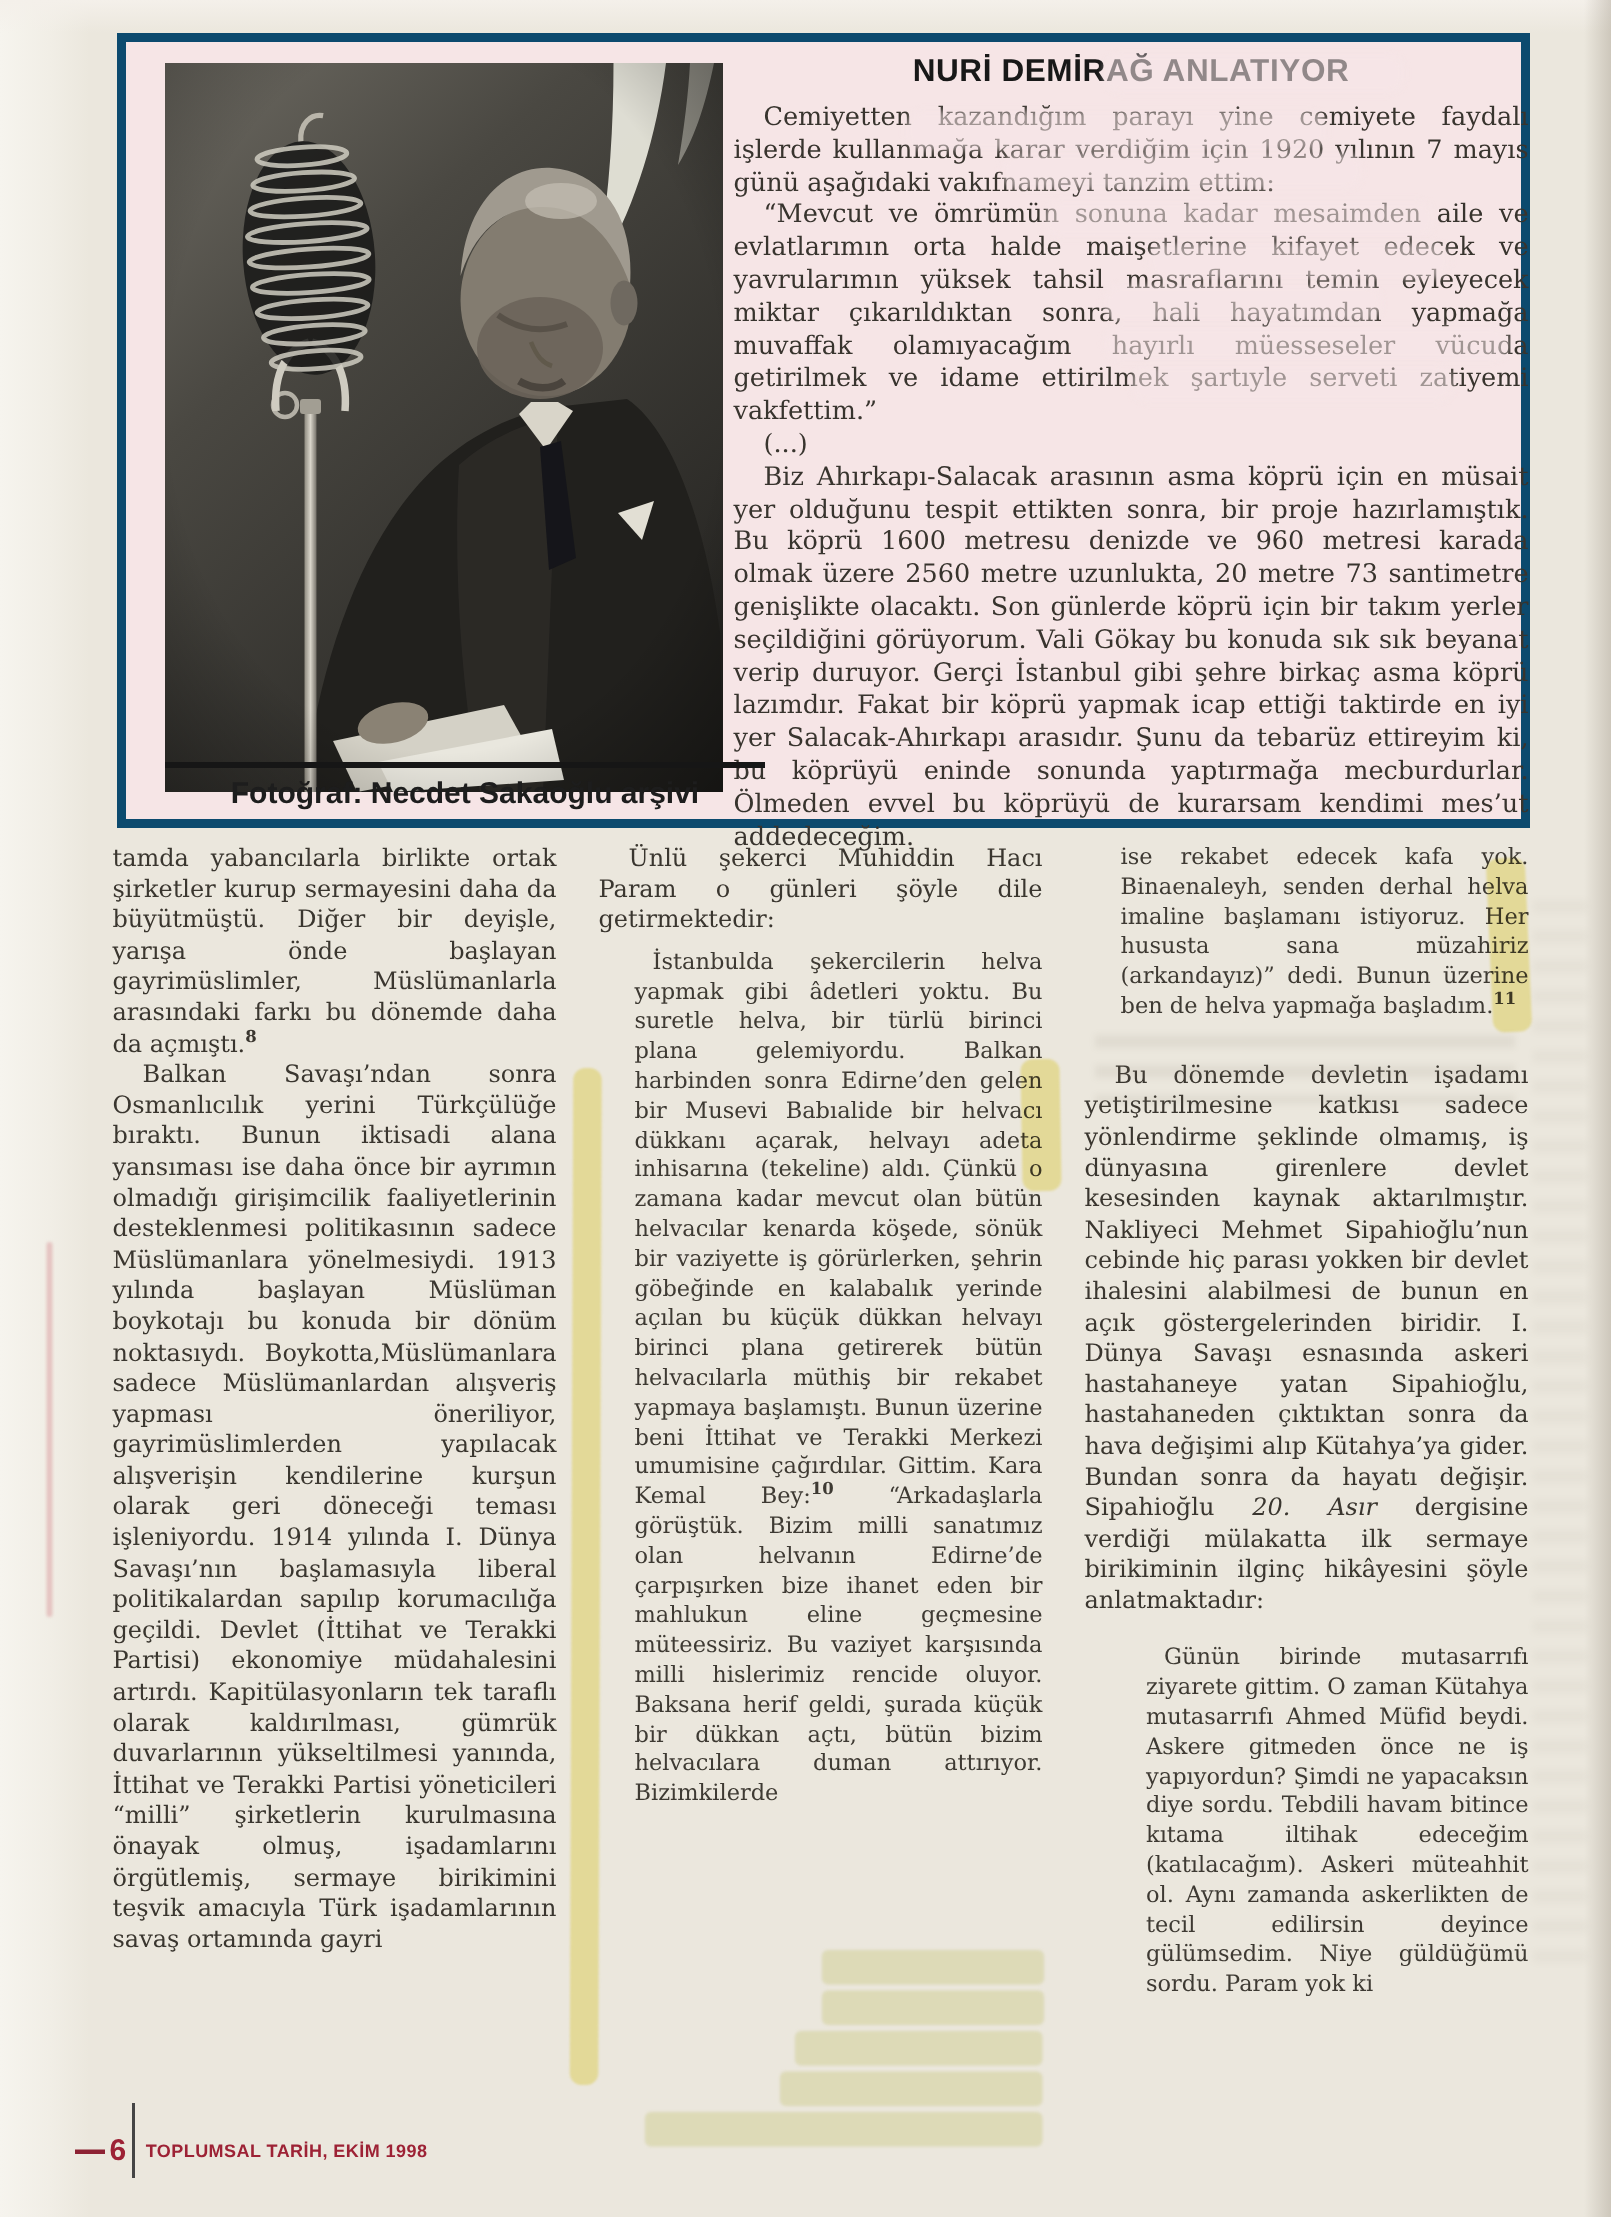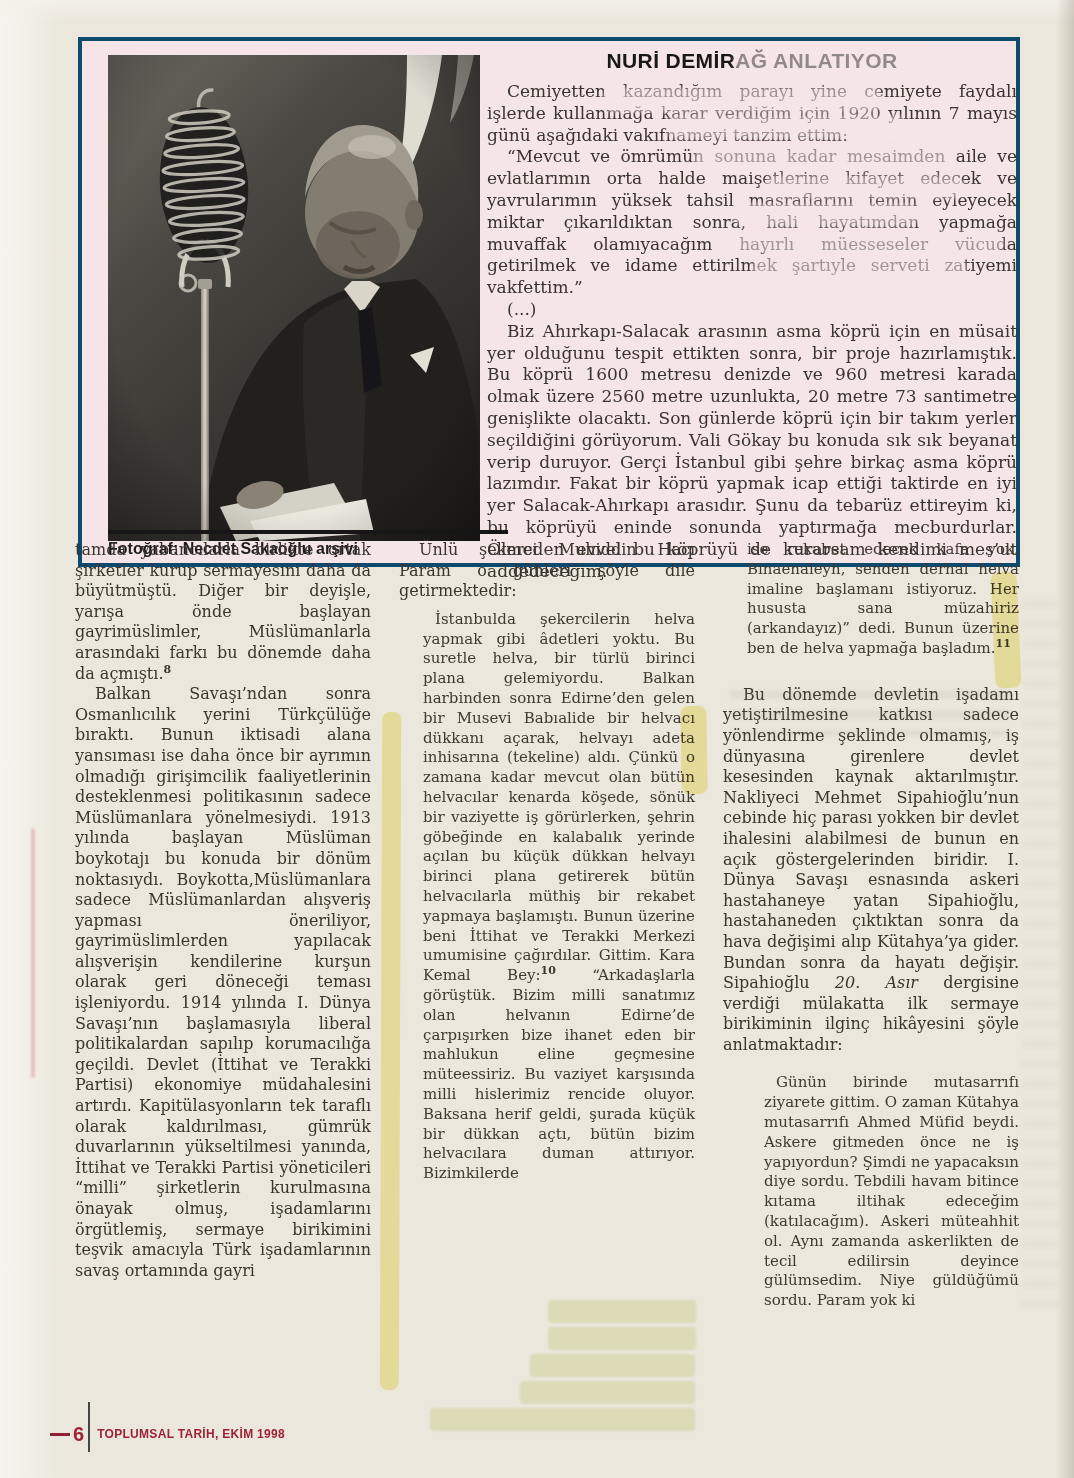--- a/index.html
+++ b/index.html
@@ -13,48 +13,48 @@
   .edge-left{position:absolute;left:0;top:0;width:60px;height:100%;
     background:linear-gradient(90deg,#f6f4ee 0%,#f1eee6 55%,rgba(241,238,230,0) 100%);}
   .edge-top{position:absolute;left:0;top:0;width:100%;height:22px;background:linear-gradient(180deg,#f4f0ea,rgba(244,240,234,0));}
   .edge-right{position:absolute;right:0;top:0;width:18px;height:100%;
     background:linear-gradient(90deg,rgba(150,140,125,0),rgba(150,140,125,0.35));}
   .artifact-pink{position:absolute;left:31px;top:828px;width:4px;height:250px;
     background:rgba(201,100,110,0.30);border-radius:2px;filter:blur(1px);}
 
   
   .top-box{
-    position:absolute; left:78px; top:37px; width:942px; height:530px;
-    background:#f6e5e6; border:4px solid #0c4a6e; box-sizing:border-box;
+    position:absolute; left:78px; top:22px; width:942px; height:530px;
+    background:#f6e5e6; border:6px solid #0c4a6e; box-sizing:border-box;
   }
   .photo-frame{position:absolute;left:26px;top:14px;width:372px;height:486px;overflow:hidden;background:#2a2926;}
   .box-text{position:absolute;left:405px;top:8px;width:530px;}
   .box-title{
     margin:0 0 8px 0; text-align:center;
     font-family:"Liberation Sans", sans-serif; font-weight:700;
     font-size:21px; letter-spacing:0.4px; color:#181818;
   }
   .bp{margin:0; text-align:justify; text-indent:20px; font-size:17px; line-height:21.8px; color:#38342e;}
   .caption-row{
     position:absolute; left:26px; right:12px; bottom:5px;
     display:flex; justify-content:space-between; align-items:flex-end;
   }
   .photo-caption{
     width:400px; border-top:4px solid #161616; padding-top:6px;
-    font-family:"Liberation Sans", sans-serif; font-weight:700; font-size:16px; color:#1d1d1d;
+    font-family:"Liberation Sans", sans-serif; font-weight:700; font-size:20px; color:#1d1d1d;text-align:center;
   }
   .citation{font-size:15px; color:#3f3b36; padding-bottom:2px; white-space:nowrap;}
   .citation i{font-style:italic;}
 
   
   .smudge{position:absolute; background:rgba(246,229,231,0.55); border-radius:10px; filter:blur(2px); pointer-events:none;}
 
   
   .columns{
-    position:absolute; left:75px; top:540px; width:944px;
+    position:absolute; left:75px; top:562px; width:944px;
     display:flex; gap:28px;
   }
   .col{flex:1; min-width:0; font-size:16px; line-height:20.6px; text-align:justify; color:#3a362f;}
   .col p{margin:0;}
   .col p.indent{text-indent:20px;}
   .col sup{font-size:11px; font-weight:bold; vertical-align:super; line-height:0;}
   .quote{
     margin-left:24px; font-size:15px; line-height:19.8px; text-align:justify; color:#3e3a33;
   }
   .quote.q-start{margin-top:8px; text-indent:12px;}

